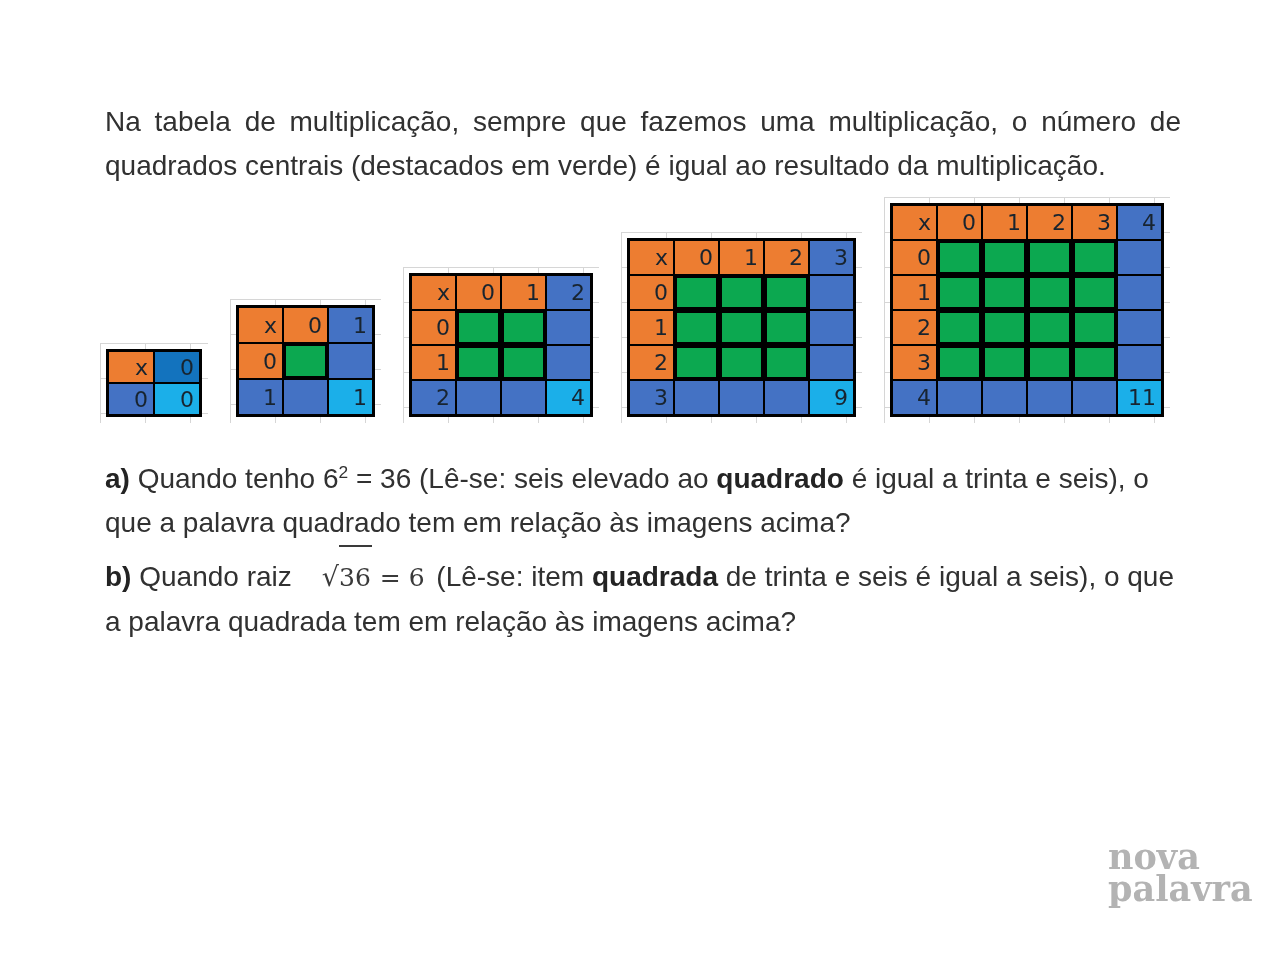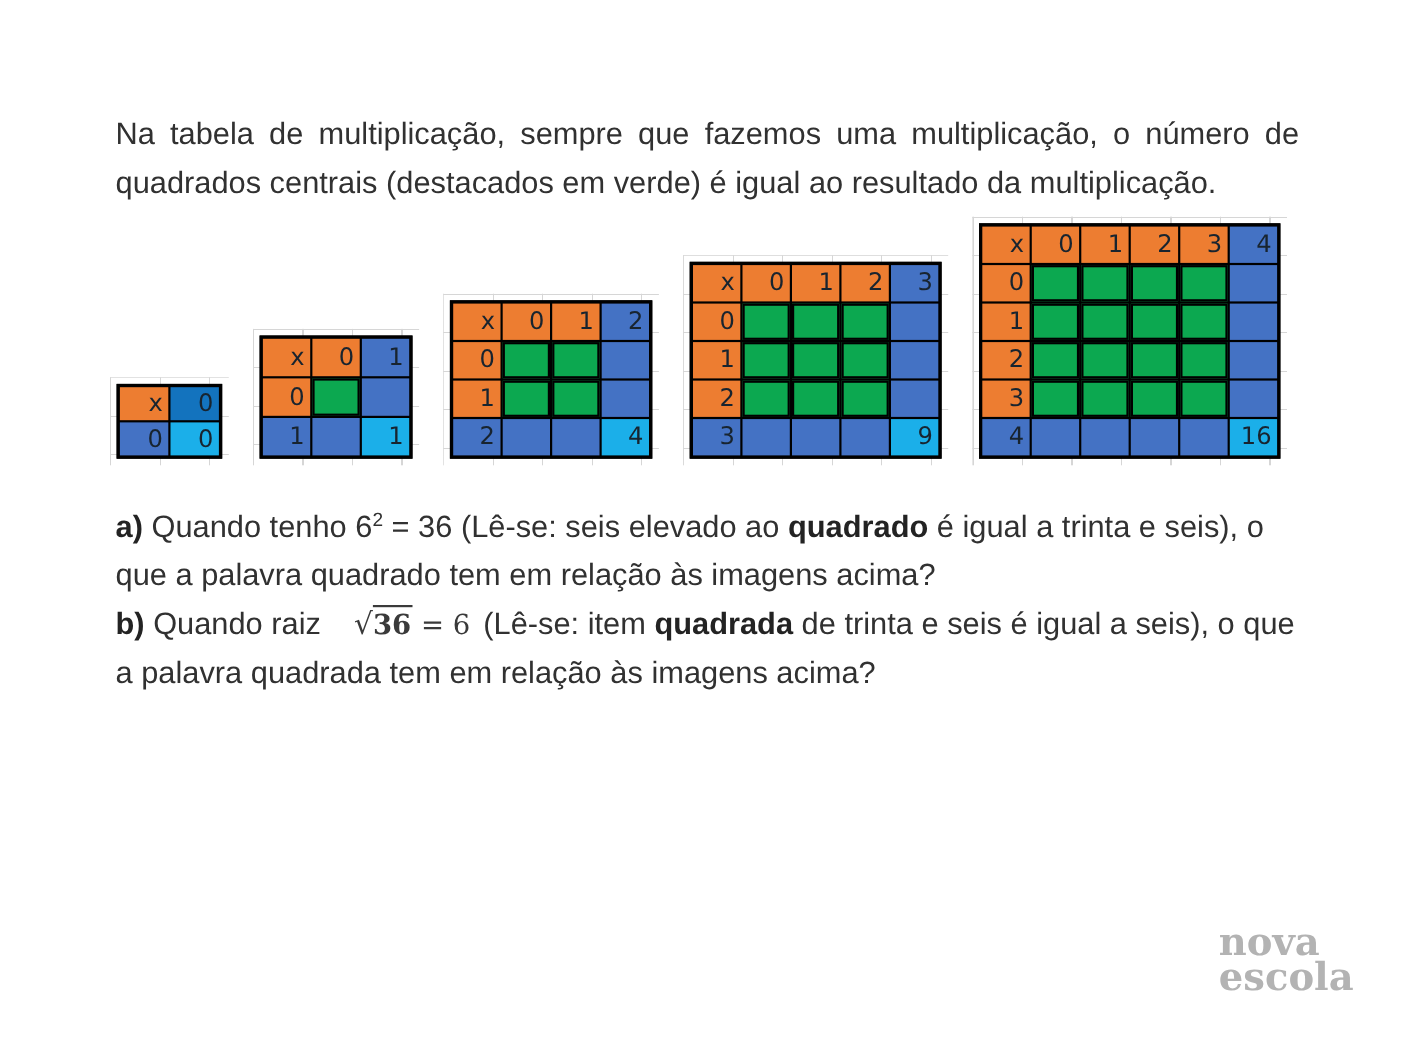--- a/index.html
+++ b/index.html
@@ -48,21 +48,21 @@
   
   .questions{margin:27px 0 0 105px;width:1085px;font-size:28px;line-height:44px;color:#313131;}
   .q{margin:0;}
   .q b{font-weight:700;color:#232323;}
   .sup{font-size:62%;}
   .math{
     font-family:"DejaVu Serif",serif;font-size:25px;color:#3a3a3a;
     margin-left:30px;margin-right:4px;white-space:nowrap;
   }
   .radsign{font-size:27px;}
-  .radicand{display:inline-block;border-top:2px solid #3a3a3a;line-height:1.05;padding:3px 1px 0 0;font-weight:bold;}
+  .radicand{display:inline-block;border-top:2px solid #3a3a3a;line-height:1.05;padding:18px 1px 0 0;}
 
   
   .logo{
     position:absolute;left:1108px;top:841px;
     font-family:"DejaVu Serif",serif;font-weight:700;
     font-size:35px;line-height:32px;color:var(--logo-gray);
     letter-spacing:0;
   }
 </style>
 </head>
@@ -173,30 +173,30 @@
           <div class="cell c-gr"></div>
           <div class="cell c-gr"></div>
           <div class="cell c-gr"></div>
           <div class="cell c-gr"></div>
           <div class="cell c-bl"></div>
           <div class="cell c-bl">4</div>
           <div class="cell c-bl"></div>
           <div class="cell c-bl"></div>
           <div class="cell c-bl"></div>
           <div class="cell c-bl"></div>
-          <div class="cell c-cy">16</div>
+          <div class="cell c-cy">11</div>
         </div>
       </div>
     </div>
 
   <div class="questions">
     <p class="q"><b>a)</b><span> Quando tenho 6</span><sup class="sup">2</sup><span> = 36 (Lê-se: seis elevado ao </span><b>quadrado</b><span> é igual a trinta e seis), o que a palavra quadrado tem em relação às imagens acima?</span></p>
 
     <p class="q"><b>b)</b><span> Quando raiz</span><span class="math"><span class="radsign">√</span><span class="radicand">36</span><span> = 6</span></span><span> (Lê-se: item </span><b>quadrada</b><span> de trinta e seis é igual a seis), o que a palavra quadrada tem em relação às imagens acima?</span></p>
 
   </div>
 
   <div class="logo">
     <div class="logo-line">nova</div>
-    <div class="logo-line">escola</div>
+    <div class="logo-line">palavra</div>
   </div>
 
 </div>
 
 </body></html>

